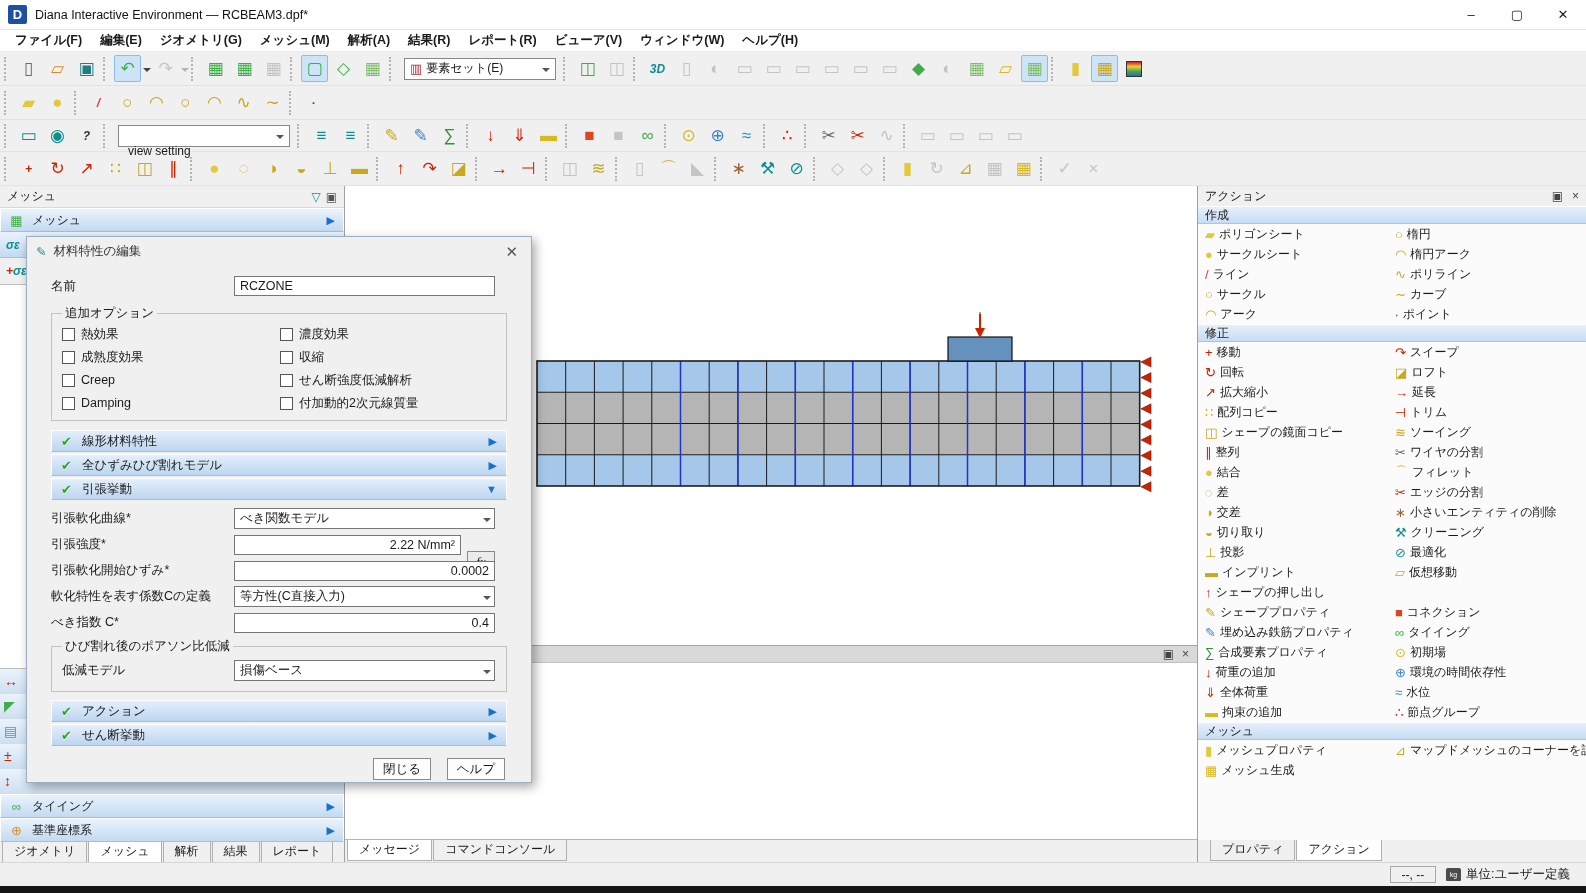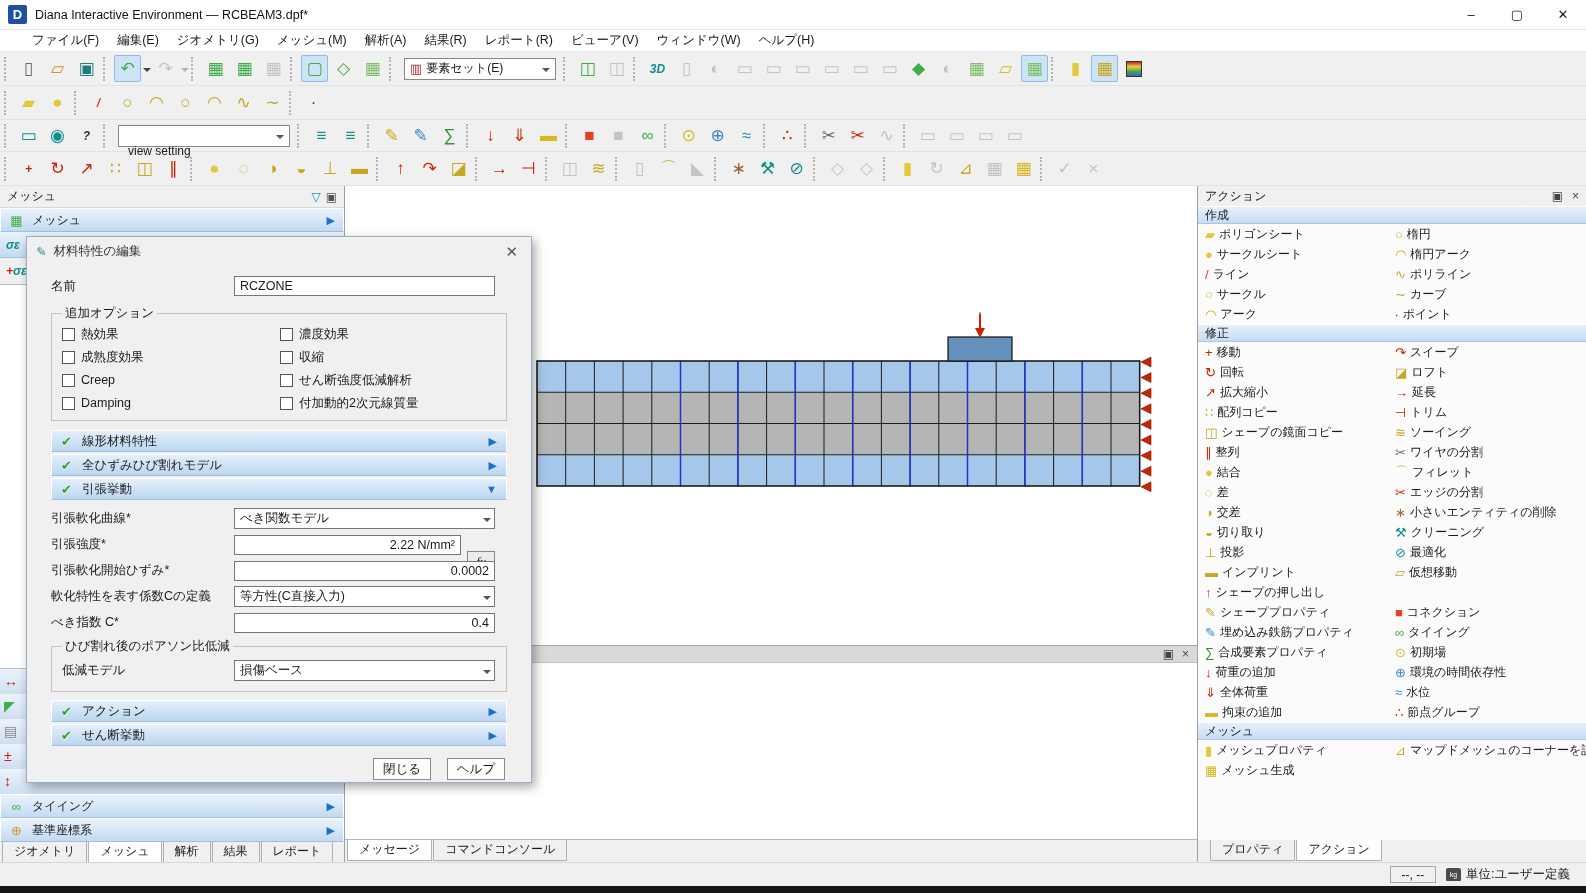--- a/index.html
+++ b/index.html
@@ -4,21 +4,21 @@
 <style>
   * { box-sizing: border-box; margin:0; padding:0; }
   html,body { width:1586px; height:893px; overflow:hidden; background:#f0f0f0;
     font-family:"Liberation Sans","DejaVu Sans",sans-serif; font-size:12px; color:#1a1a1a; }
   .titlebar{height:30px;background:#fff;display:flex;align-items:center;border-bottom:1px solid #e6e6e6;}
   .logo{width:19px;height:19px;margin:0 8px 0 8px;background:#1e4fa0;color:#fff;font-weight:bold;font-size:13px;
     display:flex;align-items:center;justify-content:center;border-radius:2px;}
   .apptitle{font-size:12.5px;color:#111;}
   .wctrls{margin-left:auto;display:flex;height:30px;}
   .wbtn{width:46px;display:flex;align-items:center;justify-content:center;font-size:13px;color:#222;}
-  .menubar{height:22px;background:#fff;display:flex;align-items:center;padding-left:23px;border-bottom:1px solid #ececec;}
+  .menubar{height:22px;background:#fff;display:flex;align-items:center;padding-left:6px;border-bottom:1px solid #ececec;font-weight:bold;}
   .mitem{padding:0 9px;font-size:12.5px;}
   .toolbars{border-bottom:1px solid #a6a6a6;}
   .toolbar{display:flex;align-items:center;background:#f0f0f0;padding-left:2px;border-bottom:1px solid #e3e3e3;}
   #tb1,#tb2,#tb4{height:34px;} #tb3{height:32px;}
   .grip{width:6px;height:24px;border-left:2px dotted #b4b4b4;margin:0 4px 0 2px;}
   .ticon{width:27px;height:27px;display:flex;align-items:center;justify-content:center;border:1px solid transparent;
     border-radius:2px;margin:0 1px;position:relative;}
   .ticon .g{font-size:17px;line-height:1;}
   .ticon .txt{font-size:12px;font-weight:bold;font-style:italic;}
   .ticon.hl{background:#cde4f7;border-color:#8fbbe6;}

